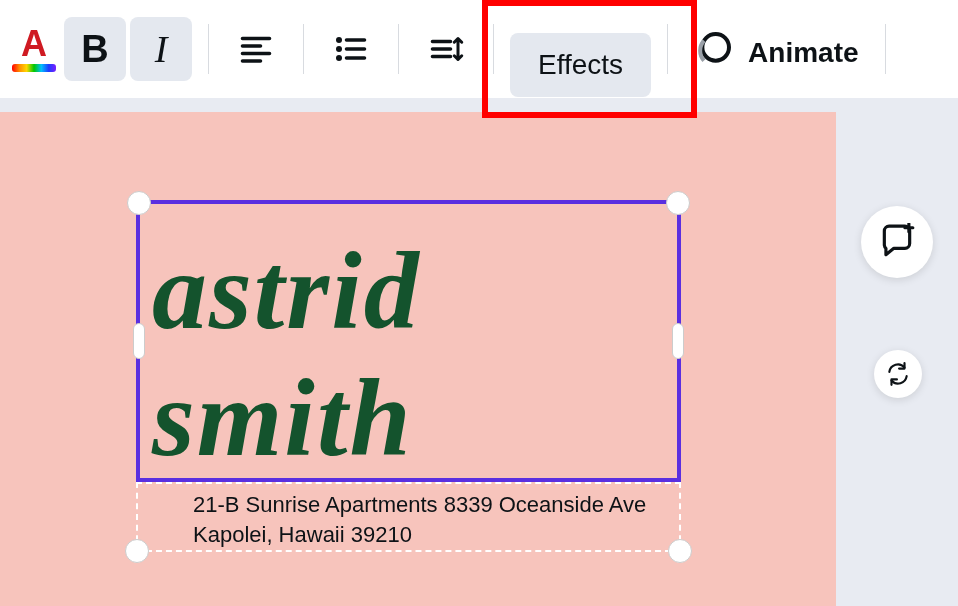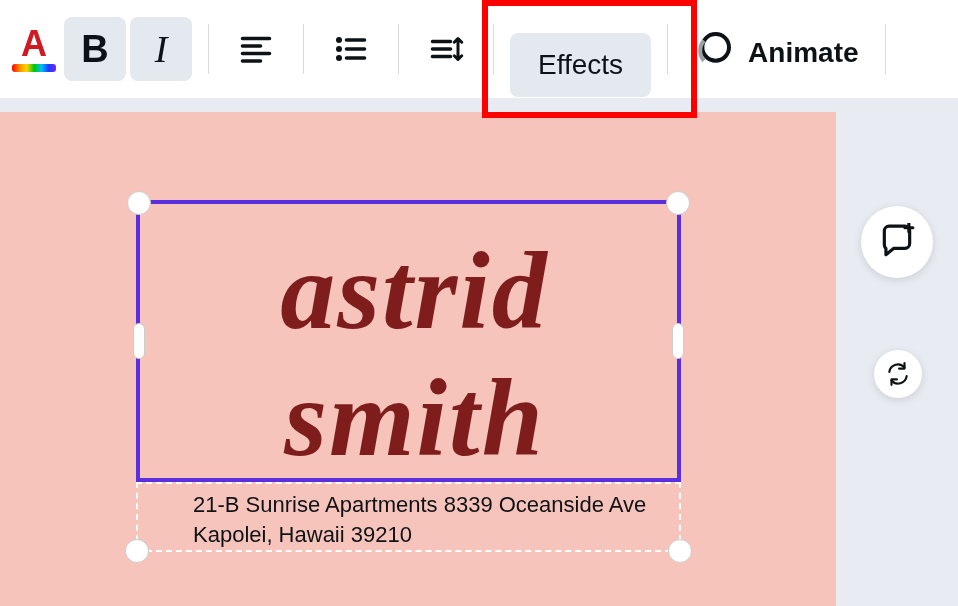--- a/index.html
+++ b/index.html
@@ -122,25 +122,24 @@
       width: 545px;
       height: 282px;
       border: 4px solid #5a2fe0;
     }
     .name-text {
       font-family: Didot, "Bodoni MT", Georgia, serif;
       font-weight: 900;
       font-style: italic;
       font-size: 110px;
       line-height: 1.15;
-      color: #7f1d1d;
+      color: #14532d;
       padding-left: 12px;
       padding-top: 24px;
       letter-spacing: 2px;
-      text-align: center;
     }
     .handle {
       position: absolute;
       background: #fff;
       border: 1px solid #ccc;
       border-radius: 50%;
     }
     .h-corner {
       width: 24px;
       height: 24px;

